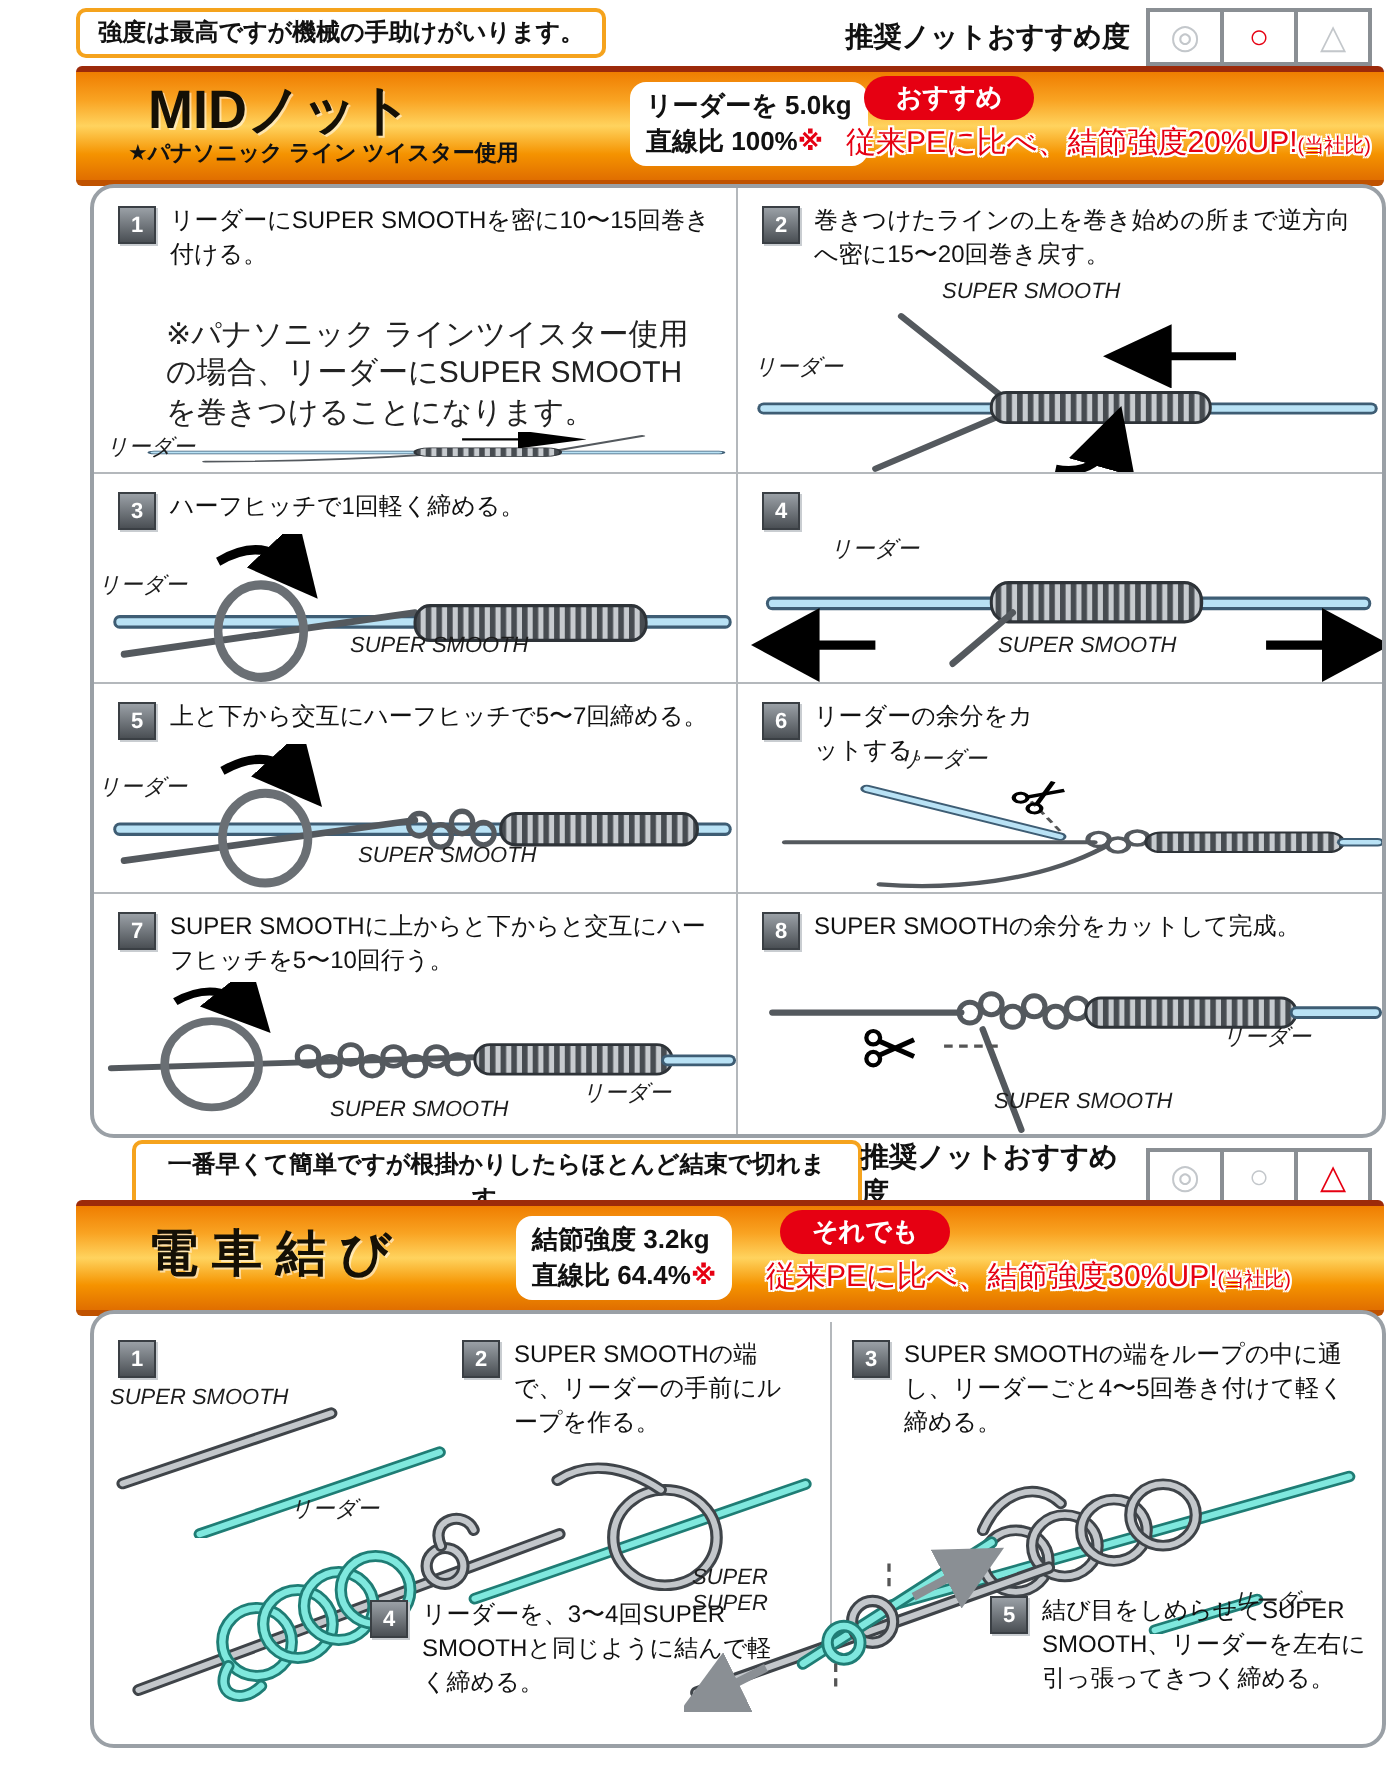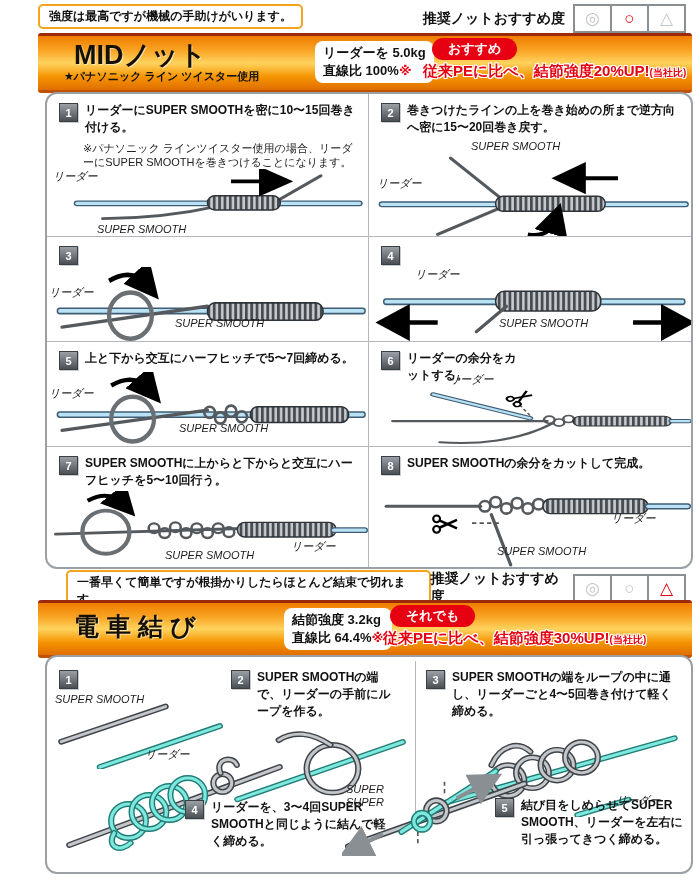--- a/index.html
+++ b/index.html
@@ -1,57 +1,57 @@
 <!DOCTYPE html>
 <html><head>
 <meta charset="utf-8">
 <style>
   html,body{margin:0;padding:0;background:#fff;}
   .page{position:relative;width:700px;height:896px;background:#fff;overflow:hidden;
         font-family:"Liberation Sans","DejaVu Sans",sans-serif;color:#111;}
   
   .meta-row{position:absolute;left:38px;right:8px;display:flex;justify-content:space-between;align-items:flex-start;}
-  .caption-box{border:2px solid #f5a31d;border-radius:5px;padding:2px 9px;font-size:12px;font-weight:bold;background:#fff;}
+  .caption-box{border:2px solid #f5a31d;border-radius:5px;padding:2px 9px;font-size:12px;font-weight:bold;background:#fff;text-align:center;}
   .rating{display:flex;align-items:center;gap:8px;margin-right:6px;}
   .rating-label{font-size:14px;font-weight:bold;}
   .rate-cells{display:flex;}
   .rate-cell{width:35px;height:25px;border:2px solid #8a8f94;margin-left:-2px;background:#fff;
              display:flex;align-items:center;justify-content:center;font-size:17px;color:#c3c7cb;line-height:1;}
   .rate-cell:first-child{margin-left:0;}
   .rate-cell.active{color:#e60012;font-weight:bold;}
   
   .banner{position:absolute;left:38px;width:654px;height:54px;border-radius:3px;
           border-top:3px solid #9c2a0a;border-bottom:3px solid #bf5200;
           background:linear-gradient(180deg,#ef7d00 0%,#f9a322 26%,#ffd35e 50%,#f59300 76%,#e06e00 100%);}
   .banner-title{position:absolute;left:36px;top:1px;font-size:27px;font-weight:bold;color:#151005;
                 text-shadow:1px 1px 0 rgba(255,255,255,.55);white-space:nowrap;}
   .banner-sub{position:absolute;left:26px;top:33px;font-size:11px;font-weight:bold;white-space:nowrap;}
   .strength{position:absolute;top:5px;background:#fff;border-radius:8px;padding:3px 8px;
             font-size:13px;font-weight:bold;line-height:1.4;white-space:nowrap;}
   .badge{position:absolute;top:2px;background:#e60012;color:#fff;font-weight:bold;font-size:13px;
          padding:2px 16px;border-radius:12px;white-space:nowrap;}
-  .claim{position:absolute;top:26px;font-size:15px;font-weight:bold;color:#e60012;white-space:nowrap;
+  .claim{position:absolute;top:26px;font-size:15px;font-weight:normal;color:#e60012;white-space:nowrap;
          text-shadow:-1px 0 #fff,1px 0 #fff,0 -1px #fff,0 1px #fff,-1px -1px #fff,1px -1px #fff,-1px 1px #fff,1px 1px #fff;}
   .claim-note{font-size:10px;}
   .red{color:#e60012;}
   .s1 .strength{left:277px;} .s1 .badge{left:394px;} .s1 .claim{left:385px;}
   .s2 .banner-title{letter-spacing:7px;font-size:25px;top:7px;}
-  .s2 .strength{left:246px;} .s2 .badge{left:352px;} .s2 .claim{left:345px;}
+  .s2 .strength{left:220px;} .s2 .badge{left:352px;} .s2 .claim{left:345px;}
   
   .steps-box{position:absolute;left:45px;width:644px;border:2px solid #9aa0a6;border-radius:12px;background:#fff;}
   .grid1{display:grid;grid-template-columns:1fr 1fr;grid-template-rows:143px 105px 105px auto;}
   .cell{position:relative;display:flex;flex-direction:column;overflow:hidden;}
   .cell.l{border-right:1px solid #b4b8bc;}
   .cell.hr{border-bottom:1px solid #b4b8bc;}
   .step-head{display:flex;gap:7px;padding:8px 10px 2px 12px;align-items:flex-start;}
   .num{flex:none;width:17px;height:17px;margin-top:1px;background:linear-gradient(180deg,#9aa0a6,#4a4f54);
        border:1px solid #3a3f44;color:#fff;font-size:11px;font-weight:bold;
        display:flex;align-items:center;justify-content:center;box-shadow:1px 1px 0 #c9cdd1;}
-  .stext{margin:0;font-size:12px;line-height:1.4;font-weight:bold;}
-  .snote{margin:3px 12px 0 36px;font-size:11px;line-height:1.3;color:#222;}
+  .stext{margin:0;font-size:12px;line-height:1.4;}
+  .snote{margin:20px 12px 0 36px;font-size:15px;line-height:1.3;color:#222;}
   .diag{position:relative;flex:1;}
   .diag svg{position:absolute;left:0;top:0;width:100%;height:100%;}
   .lbl{position:absolute;font-size:11px;color:#1c1c1c;white-space:nowrap;font-style:italic;}
   
   .ldk{stroke:#3e5d74;stroke-width:6;fill:none;stroke-linecap:round;}
   .ldl{stroke:#b9e2f5;stroke-width:3.2;fill:none;stroke-linecap:round;}
   .cyk{stroke:#1f7d75;stroke-width:6;fill:none;stroke-linecap:round;}
   .cyl{stroke:#7fe8de;stroke-width:3.2;fill:none;stroke-linecap:round;}
   .gyk{stroke:#3f4449;stroke-width:6;fill:none;stroke-linecap:round;}
   .gyl{stroke:#c3c7cb;stroke-width:3;fill:none;stroke-linecap:round;}
@@ -155,20 +155,21 @@
           <path class="ar" d="M148,96 q20,4 26,-16" marker-end="url(#ab)"></path>
         </svg>
         <span class="lbl" style="left:102px;top:2px;">SUPER SMOOTH</span>
         <span class="lbl" style="left:8px;top:38px;">リーダー</span>
       </div>
     </div>
 
     <div class="cell l hr">
       <div class="step-head">
           <span class="num">3</span>
+        <p class="stext">ハーフヒッチで1回軽く締める。</p>
         </div>
       <div class="diag">
         <svg viewBox="0 0 300 64" preserveAspectRatio="none">
           <line class="ldk" x1="12" y1="38" x2="295" y2="38"></line>
             <line class="ldl" x1="12" y1="38" x2="295" y2="38"></line>
           <path class="ss" d="M14,52 L150,34"></path>
           <circle class="loop" cx="78" cy="42" r="20"></circle>
           <rect class="coil" x="150" y="31" width="108" height="15" rx="7"></rect>
           <path class="ar" d="M58,12 q22,-12 36,4" marker-end="url(#ab)"></path>
         </svg>

